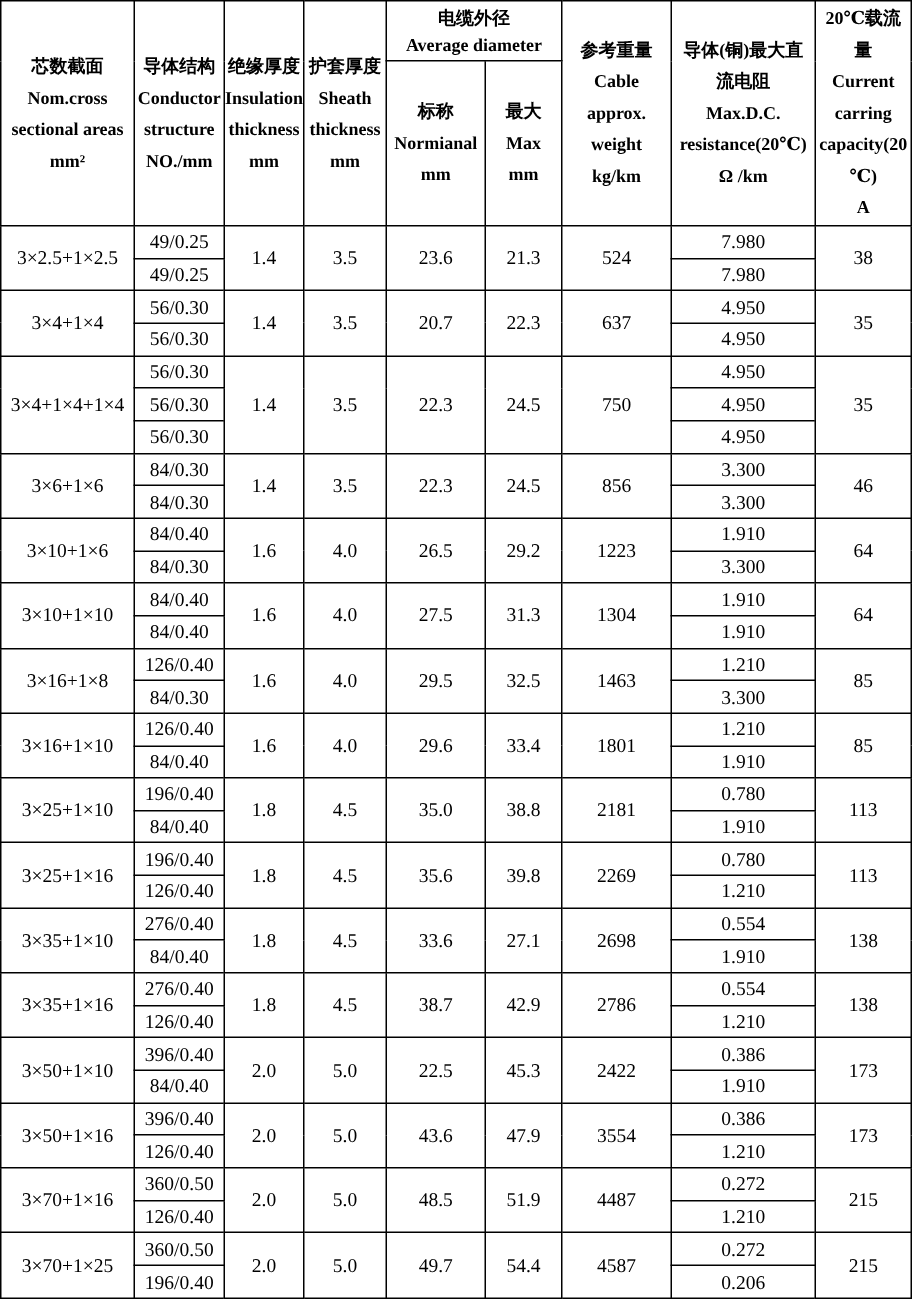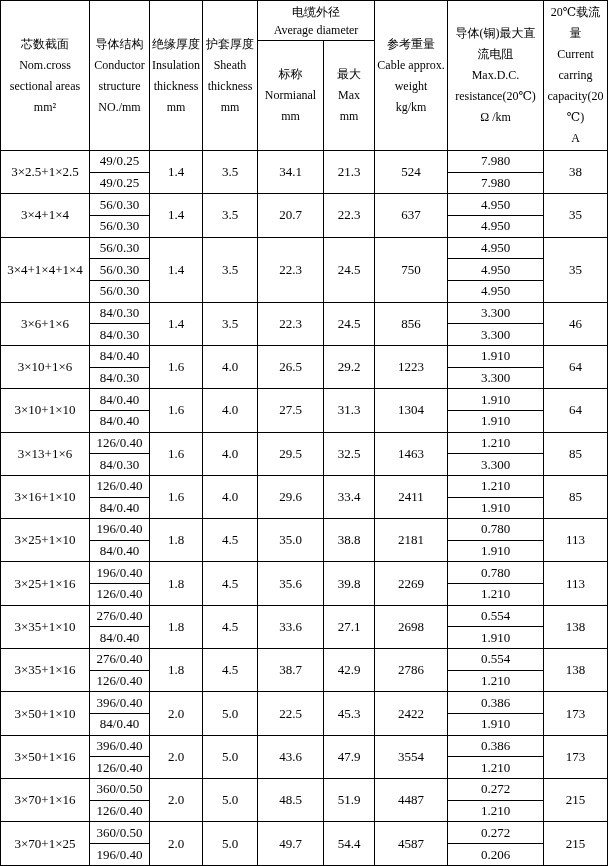--- a/index.html
+++ b/index.html
@@ -22,21 +22,21 @@
     color: #000000;
   }
   table.spec th, table.spec td {
     border: 1px solid #000000;
     text-align: center;
     vertical-align: middle;
     padding: 0;
     overflow: hidden;
   }
   thead th {
-    font-weight: normal;
+    font-weight: bold;
     font-size: 12px;
     line-height: 1.75;
     white-space: pre-line;
   }
   thead tr.hrow-top { height: 40px; }
   thead tr.hrow-sub { height: 110px; }
   th.group { line-height: 1.5; }
   tbody td {
     font-size: 13px;
     white-space: nowrap;
@@ -103,21 +103,21 @@
 Max
 mm</th>
       </tr>
     </thead>
     <tbody>
         <tr>
           <td rowspan="2">3×2.5+1×2.5</td>
           <td>49/0.25</td>
           <td rowspan="2">1.4</td>
           <td rowspan="2">3.5</td>
-          <td rowspan="2">34.1</td>
+          <td rowspan="2">23.6</td>
           <td rowspan="2">21.3</td>
           <td rowspan="2">524</td>
           <td>7.980</td>
           <td rowspan="2">38</td>
         </tr>
         <tr>
           <td>49/0.25</td>
           <td>7.980</td>
         </tr>
         <tr>
@@ -193,42 +193,42 @@
           <td rowspan="2">31.3</td>
           <td rowspan="2">1304</td>
           <td>1.910</td>
           <td rowspan="2">64</td>
         </tr>
         <tr>
           <td>84/0.40</td>
           <td>1.910</td>
         </tr>
         <tr>
-          <td rowspan="2">3×13+1×6</td>
+          <td rowspan="2">3×16+1×8</td>
           <td>126/0.40</td>
           <td rowspan="2">1.6</td>
           <td rowspan="2">4.0</td>
           <td rowspan="2">29.5</td>
           <td rowspan="2">32.5</td>
           <td rowspan="2">1463</td>
           <td>1.210</td>
           <td rowspan="2">85</td>
         </tr>
         <tr>
           <td>84/0.30</td>
           <td>3.300</td>
         </tr>
         <tr>
           <td rowspan="2">3×16+1×10</td>
           <td>126/0.40</td>
           <td rowspan="2">1.6</td>
           <td rowspan="2">4.0</td>
           <td rowspan="2">29.6</td>
           <td rowspan="2">33.4</td>
-          <td rowspan="2">2411</td>
+          <td rowspan="2">1801</td>
           <td>1.210</td>
           <td rowspan="2">85</td>
         </tr>
         <tr>
           <td>84/0.40</td>
           <td>1.910</td>
         </tr>
         <tr>
           <td rowspan="2">3×25+1×10</td>
           <td>196/0.40</td>

